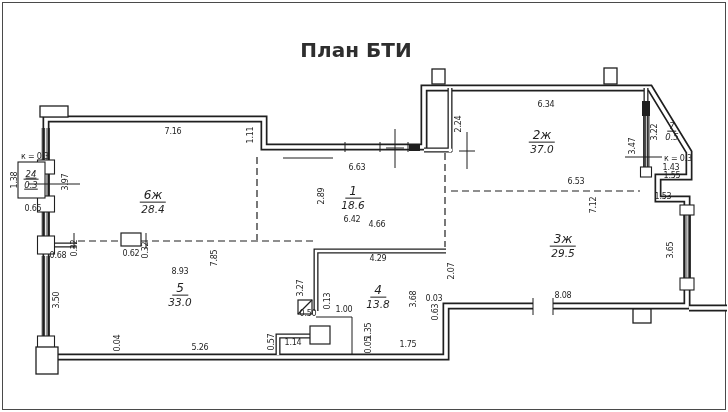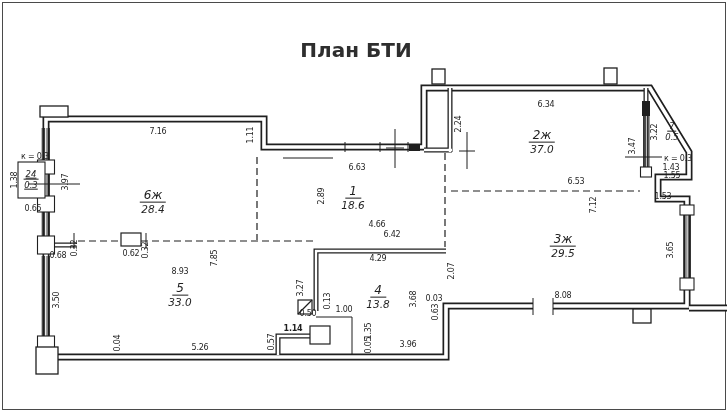--- a/index.html
+++ b/index.html
@@ -116,25 +116,25 @@
     <path d="M395,129 V168 M386,148 H404"></path>
     <path d="M467,132 V169 M459,151 H475"></path>
   </g>
 </svg>
 
 <div id="labels">
     <span class="dim" style="left: 35px; top: 156px;">к = 0.3</span>
     <span class="dim v" style="left: 14px; top: 180px;">1.38</span>
     <span class="dim v" style="left: 65px; top: 182px;">3.97</span>
     <span class="dim" style="left: 33px; top: 208px;">0.65</span>
-    <span class="dim" style="left: 158px; top: 131px; text-align: center;">7.16</span>
+    <span class="dim" style="left: 173px; top: 131px; text-align: center;">7.16</span>
     <span class="dim v" style="left: 250px; top: 135px;">1.11</span>
     <span class="dim" style="left: 357px; top: 167px;">6.63</span>
     <span class="dim v" style="left: 321px; top: 196px;">2.89</span>
-    <span class="dim" style="left: 352px; top: 234px; margin-left: 40px;">6.42</span>
+    <span class="dim" style="left: 352px; top: 219px;">6.42</span>
     <span class="dim" style="left: 377px; top: 224px;">4.66</span>
     <span class="dim" style="left: 378px; top: 258px;">4.29</span>
     <span class="dim v" style="left: 458px; top: 124px;">2.24</span>
     <span class="dim" style="left: 546px; top: 104px;">6.34</span>
     <span class="dim v" style="left: 632px; top: 146px;">3.47</span>
     <span class="dim v" style="left: 654px; top: 132px;">3.22</span>
     <span class="dim" style="left: 678px; top: 158px;">к = 0.3</span>
     <span class="dim" style="left: 671px; top: 167px;">1.43</span>
     <span class="dim" style="left: 672px; top: 175px;">1.55</span>
     <span class="dim" style="left: 541px; top: 181px; margin-left: 35px;">6.53</span>
@@ -144,33 +144,33 @@
     <span class="dim v" style="left: 451px; top: 271px;">2.07</span>
     <span class="dim" style="left: 563px; top: 295px;">8.08</span>
     <span class="dim" style="left: 58px; top: 255px;">0.68</span>
     <span class="dim v" style="left: 74px; top: 248px;">0.32</span>
     <span class="dim" style="left: 131px; top: 253px;">0.62</span>
     <span class="dim v" style="left: 145px; top: 250px;">0.32</span>
     <span class="dim v" style="left: 214px; top: 258px;">7.85</span>
     <span class="dim" style="left: 180px; top: 271px;">8.93</span>
     <span class="dim v" style="left: 56px; top: 300px;">3.50</span>
     <span class="dim v" style="left: 300px; top: 288px;">3.27</span>
-    <span class="dim" style="left: 293px; top: 328px; font-weight: bold;">1.14</span>
+    <span class="dim" style="left: 293px; top: 342px;">1.14</span>
     <span class="dim v" style="left: 271px; top: 342px;">0.57</span>
     <span class="dim v" style="left: 117px; top: 343px;">0.04</span>
     <span class="dim" style="left: 200px; top: 347px;">5.26</span>
     <span class="dim v" style="left: 327px; top: 301px;">0.13</span>
     <span class="dim" style="left: 308px; top: 313px;">0.50</span>
     <span class="dim" style="left: 344px; top: 309px; text-align: right;">1.00</span>
     <span class="dim v" style="left: 413px; top: 299px;">3.68</span>
     <span class="dim" style="left: 434px; top: 298px;">0.03</span>
     <span class="dim v" style="left: 435px; top: 312px;">0.63</span>
     <span class="dim v" style="left: 368px; top: 331px;">1.35</span>
     <span class="dim v" style="left: 368px; top: 345px;">0.05</span>
-    <span class="dim" style="left: 408px; top: 344px;">3.96</span>
+    <span class="dim" style="left: 408px; top: 344px;">1.75</span>
     <div class="room" style="left: 153px; top: 182px; margin-top: 20px;">
       <span class="num">6ж</span>
       <span class="area">28.4</span>
     </div>
     <div class="room" style="left: 353px; top: 198px;">
       <span class="num">1</span>
       <span class="area">18.6</span>
     </div>
     <div class="room" style="left: 542px; top: 142px;">
       <span class="num">2ж</span>

